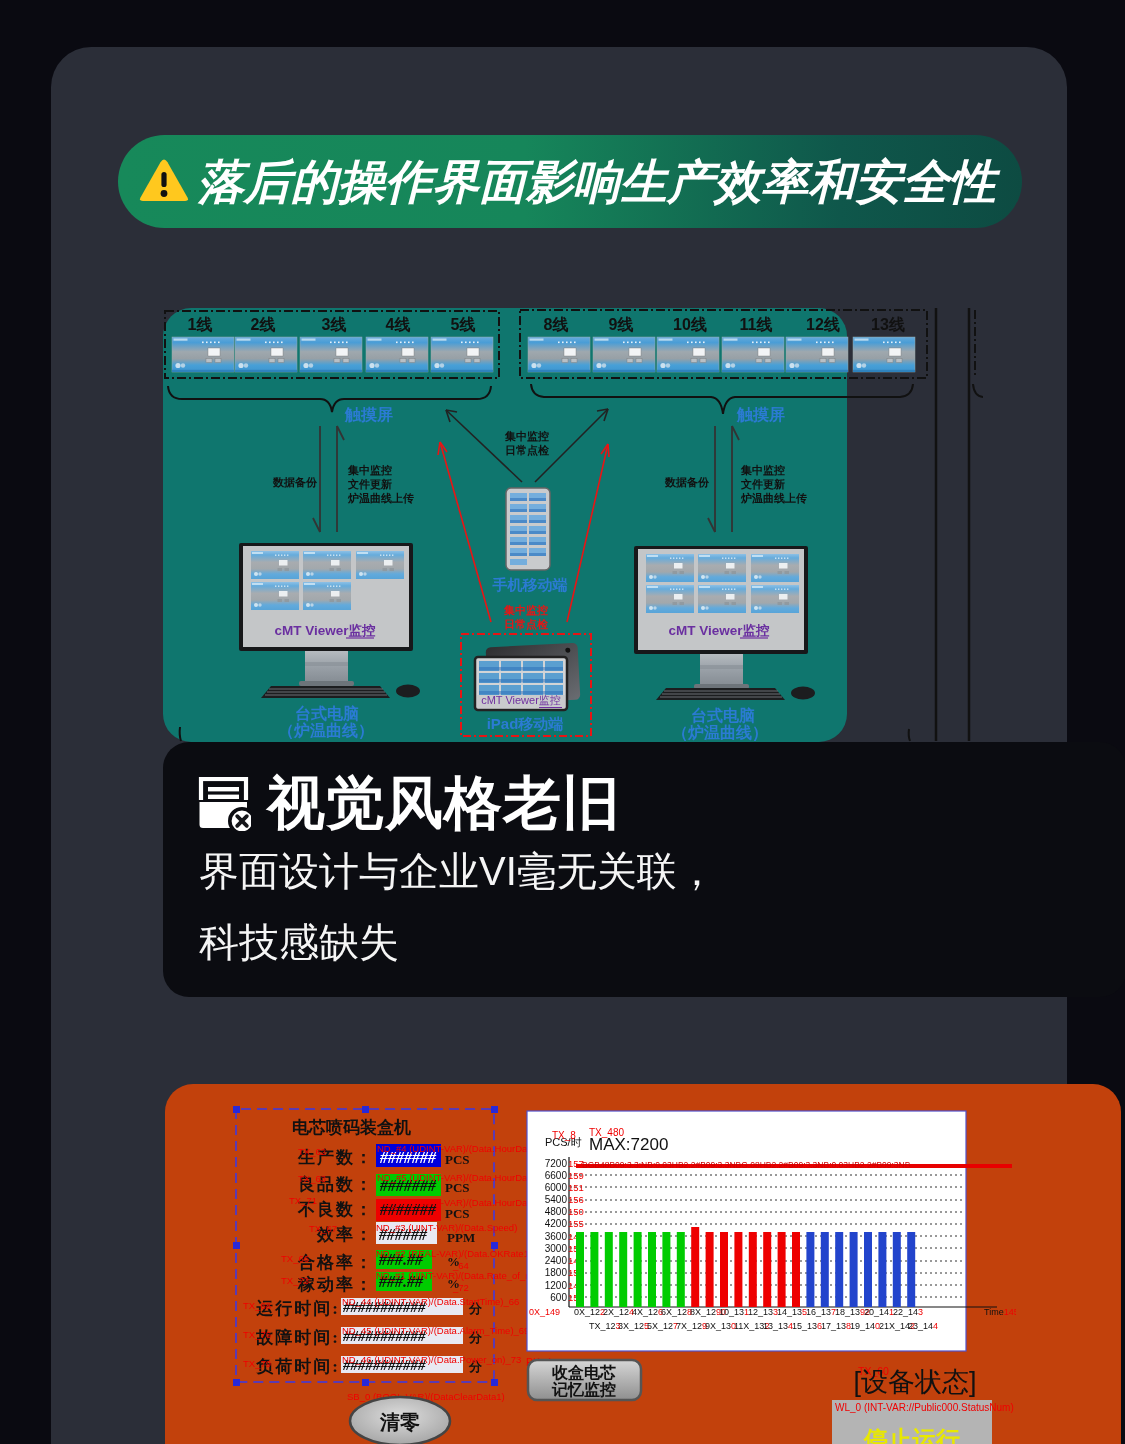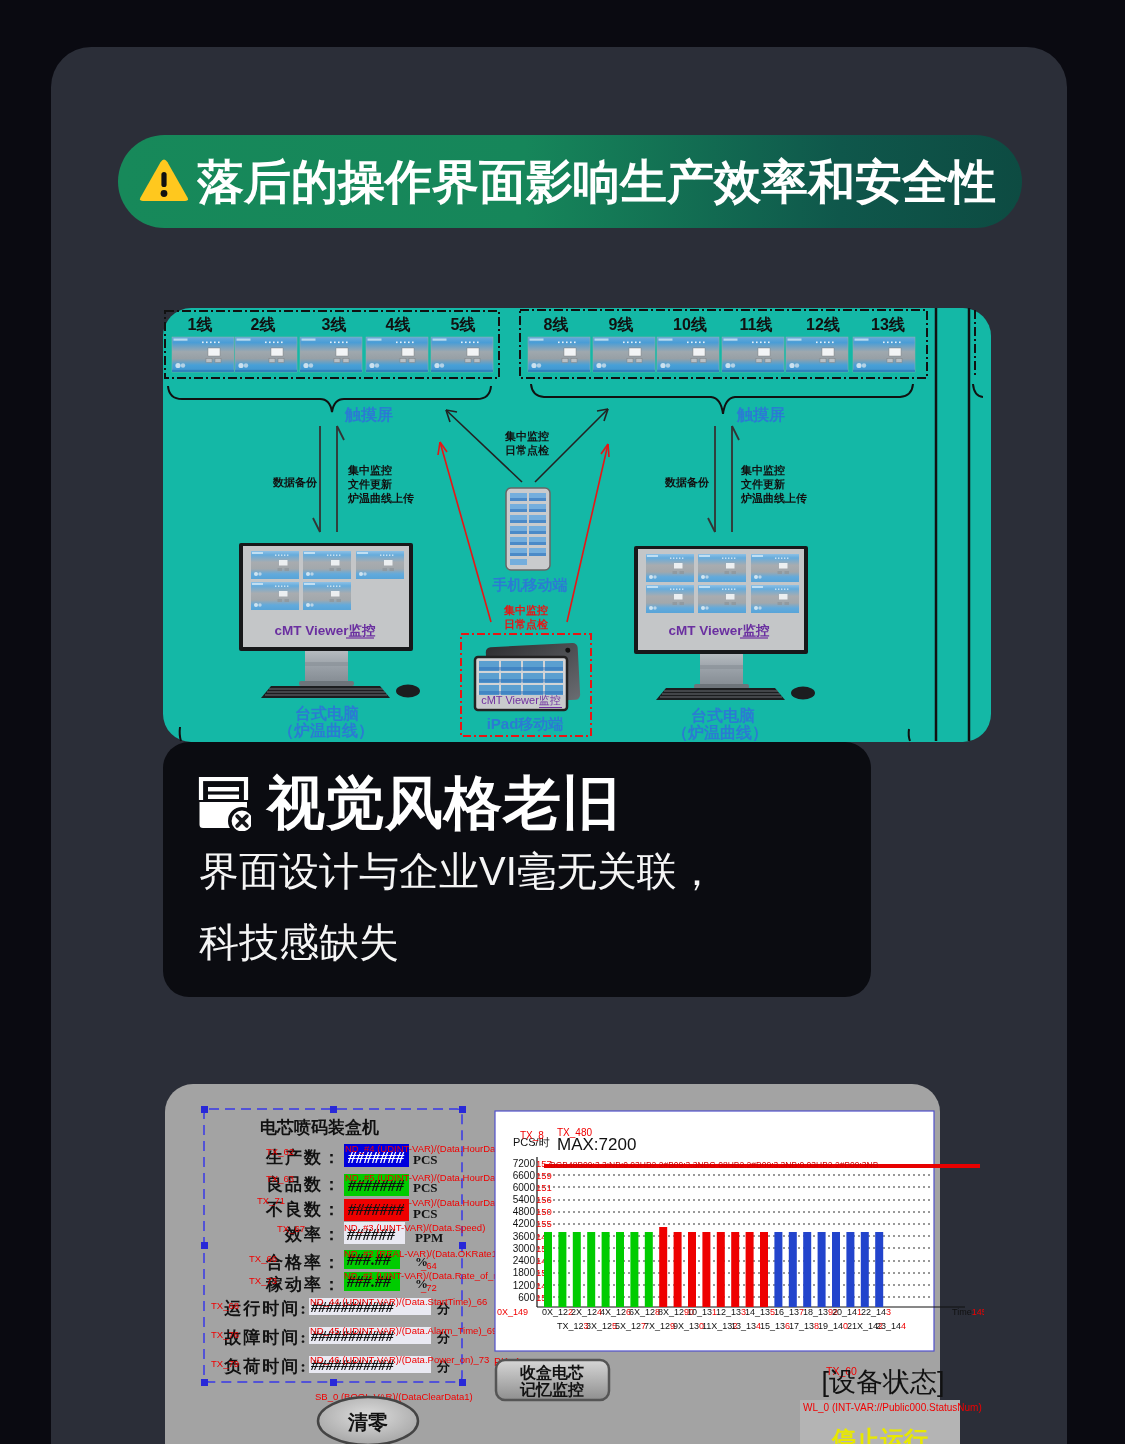--- a/index.html
+++ b/index.html
@@ -1,26 +1,26 @@
 <!DOCTYPE html>
 <html><head>
 <meta charset="utf-8">
 <style>
 html,body{margin:0;padding:0;}
 body{width:1125px;height:1444px;overflow:hidden;background:#0a0a11;position:relative;font-family:"Liberation Sans",sans-serif;}
 .card{position:absolute;left:51px;top:47px;width:1016px;height:1500px;background:#2b2e38;border-radius:40px;}
 .banner{position:absolute;left:118px;top:135px;width:904px;height:93px;border-radius:47px;background:linear-gradient(90deg,#17895a 0%,#16865a 45%,#0f574b 80%,#0d4b42 100%);}
-.banner .txt{position:absolute;left:79px;top:50%;transform:translateY(-50%);font-size:47px;font-weight:bold;color:#fff;white-space:nowrap;}
+.banner .txt{position:absolute;left:79px;top:50%;transform:translateY(-50%);font-size:47px;font-weight:bold;color:#fff;white-space:nowrap;font-style:italic;}
 .banner svg{position:absolute;left:20px;top:24px;}
-.panel1{position:absolute;left:163px;top:308px;width:828px;height:434px;background:#14b8a6;border-radius:28px;}
-.darkbox{position:absolute;left:163px;top:742px;width:708px;height:255px;background:#0b0c11;border-radius:26px;color:#fff;}
+.panel1{position:absolute;left:163px;top:308px;width:684px;height:434px;background:#0f766e;border-radius:28px;}
+.darkbox{position:absolute;left:163px;top:742px;width:963px;height:255px;background:#0b0c11;border-radius:26px;color:#fff;}
 .darkbox .title{position:absolute;left:34px;top:23px;display:flex;align-items:center;}
 .darkbox .title .t{font-size:58px;font-weight:bold;margin-left:16px;letter-spacing:1px;}
 .darkbox .body{position:absolute;left:36px;top:94px;font-size:40px;line-height:71px;color:#f5f5f5;}
-.panel2{position:absolute;left:165px;top:1084px;width:775px;height:360px;background:#a3a3a3;border-radius:28px 28px 0 0;}
+.panel2{position:absolute;left:165px;top:1084px;width:924px;height:360px;background:#c2410c;border-radius:28px 28px 0 0;padding-left:32px;}
 </style>
 </head>
 <body>
 <div class="card"></div>
 <div class="banner">
   <svg width="52" height="46" viewBox="0 0 52 46">
     <path d="M22.5 3.2 L2.5 38.4 Q0.8 42 4.8 42 L47.2 42 Q51.2 42 49.5 38.4 L29.5 3.2 Q26 -2 22.5 3.2 Z" fill="#ffc81e"></path>
     <rect x="23.4" y="13" width="5.2" height="15" rx="2.6" fill="#111"></rect>
     <circle cx="26" cy="34.5" r="3.4" fill="#111"></circle>
   </svg>

